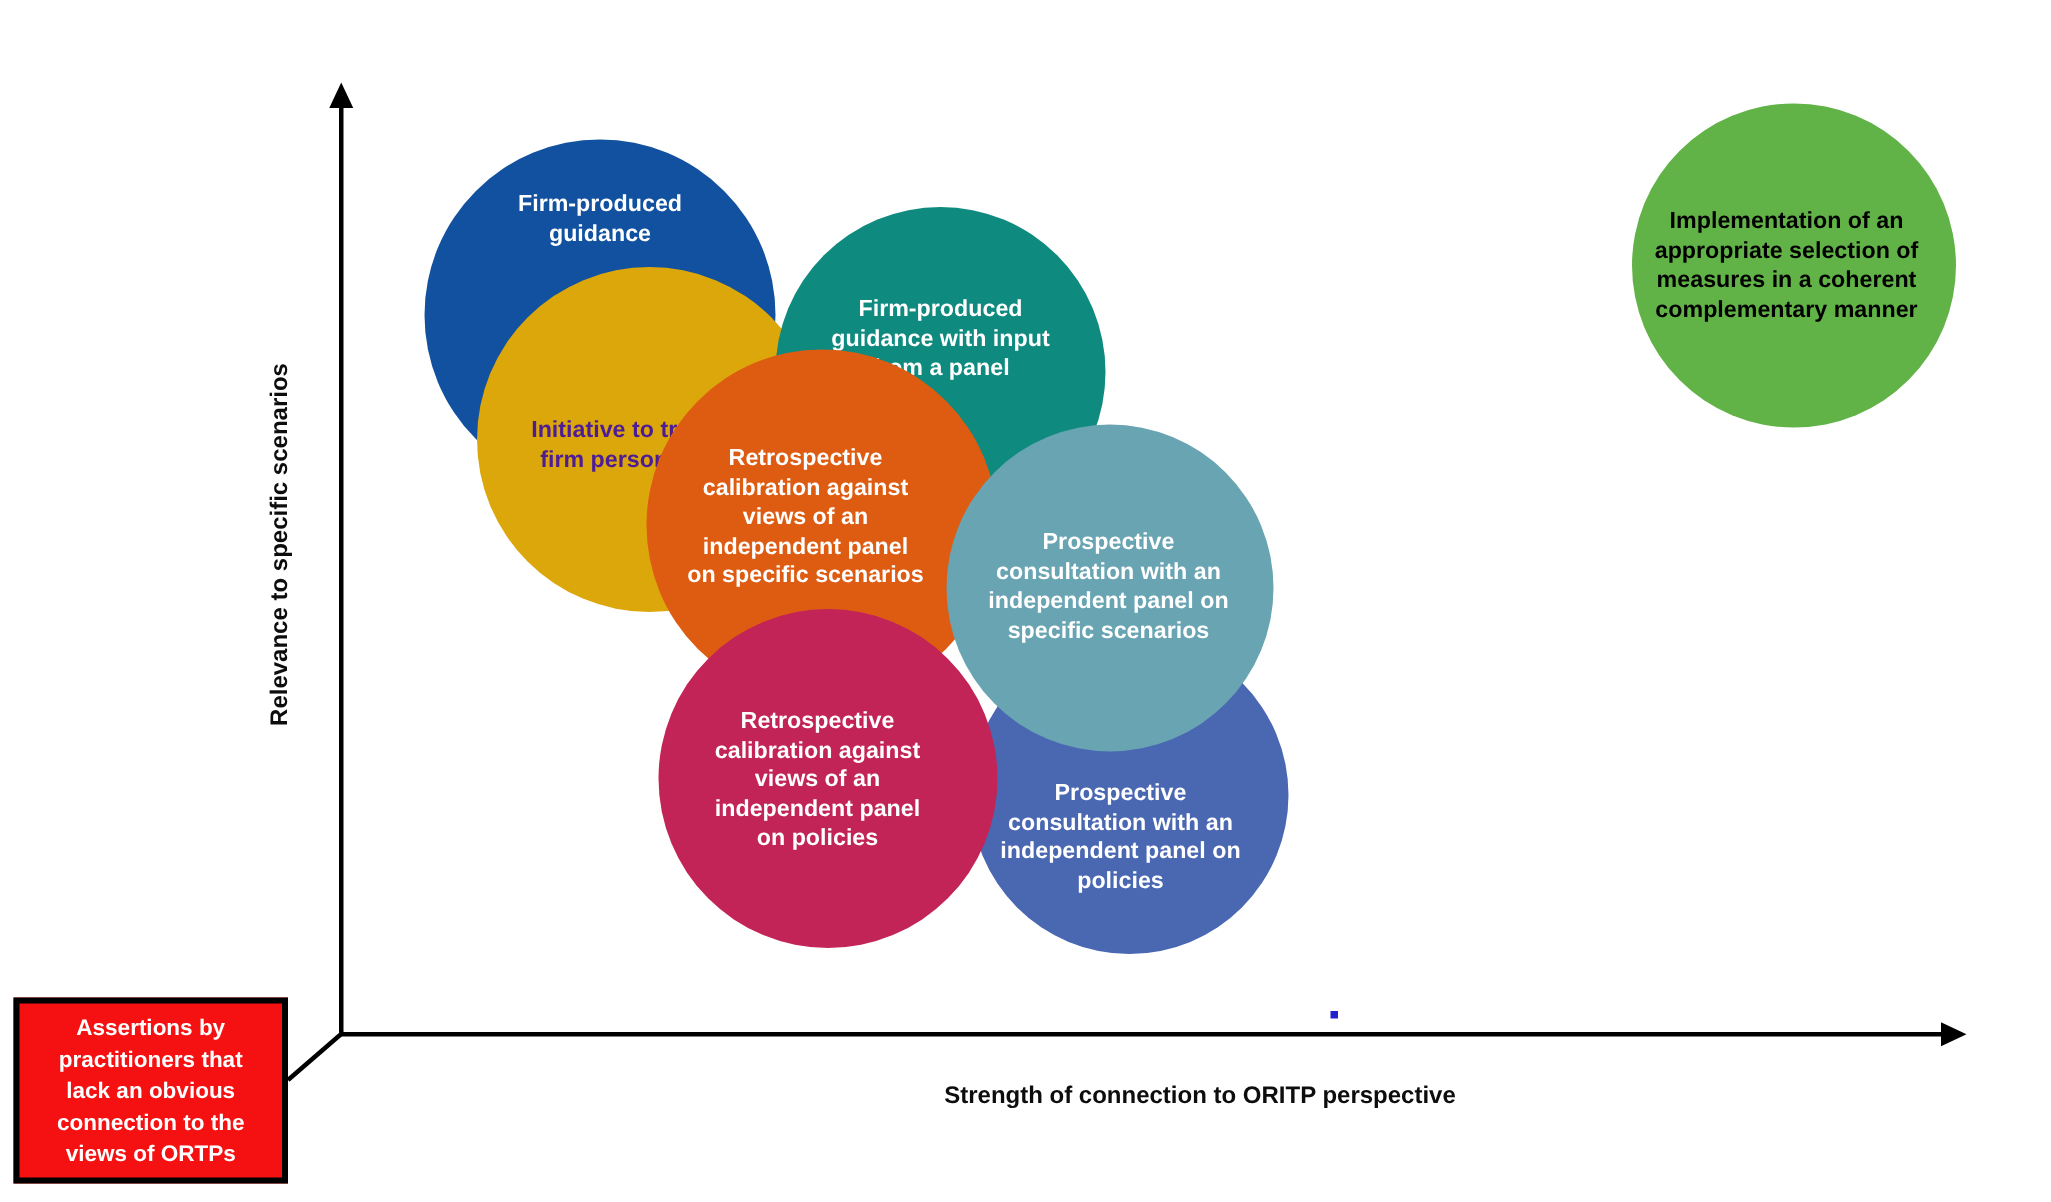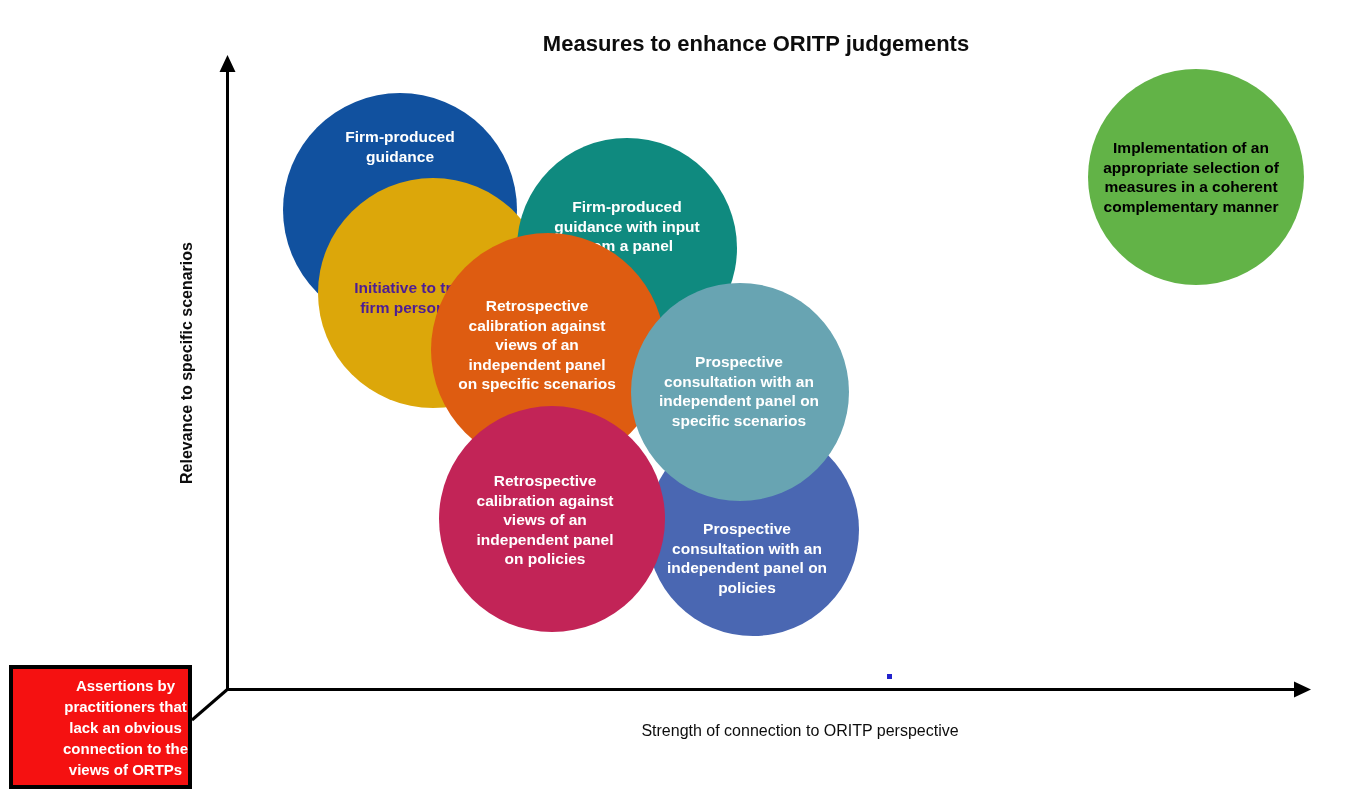--- a/index.html
+++ b/index.html
@@ -34,21 +34,21 @@
     transform: translate(-50%, -50%) rotate(-90deg);
     font-size: 16px; font-weight: 700;
     color: #0d0d0d;
     white-space: nowrap;
     z-index: 0;
   }
   .x-axis-label {
     position: absolute;
     left: 800px; top: 722px;
     transform: translateX(-50%);
-    font-size: 16px; font-weight: 400;
+    font-size: 16px; font-weight: 700;
     color: #0d0d0d;
     white-space: nowrap;
     z-index: 0;
   }
 
   .bubble {
     position: absolute;
     border-radius: 50%;
   }
   .bubble-text {
@@ -63,37 +63,36 @@
   }
 
   .callout-box {
     position: absolute;
     left: 9px; top: 665px;
     width: 183px; height: 124px;
     box-sizing: border-box;
     border: 4px solid #000;
     display: flex;
     align-items: center;
-    justify-content: flex-end;
+    justify-content: center;
     z-index: 10;
   }
   .callout-text {
     white-space: pre;
     text-align: center;
     font-size: 15px;
     font-weight: 700;
     line-height: 21px;
   }
 </style>
 </head>
 <body>
 
 <div id="stage">
 
-  <div class="diagram-title">Measures to enhance ORITP judgements</div>
 
   <svg class="axis-svg" viewBox="0 0 1367 801" xmlns="http://www.w3.org/2000/svg">
     <line x1="227.5" y1="689" x2="227.5" y2="68" stroke="#000000" stroke-width="3"></line>
     <polygon points="227.5,55 219.5,72 235.5,72" fill="#000000"></polygon>
     <line x1="226" y1="689.5" x2="1297" y2="689.5" stroke="#000000" stroke-width="3"></line>
     <polygon points="1311,689.5 1294,681.5 1294,697.5" fill="#000000"></polygon>
     <line x1="192" y1="720" x2="229" y2="688" stroke="#000000" stroke-width="3"></line>
     <rect x="887" y="674" width="5" height="5" fill="#2222cc"></rect>
   </svg>
 

